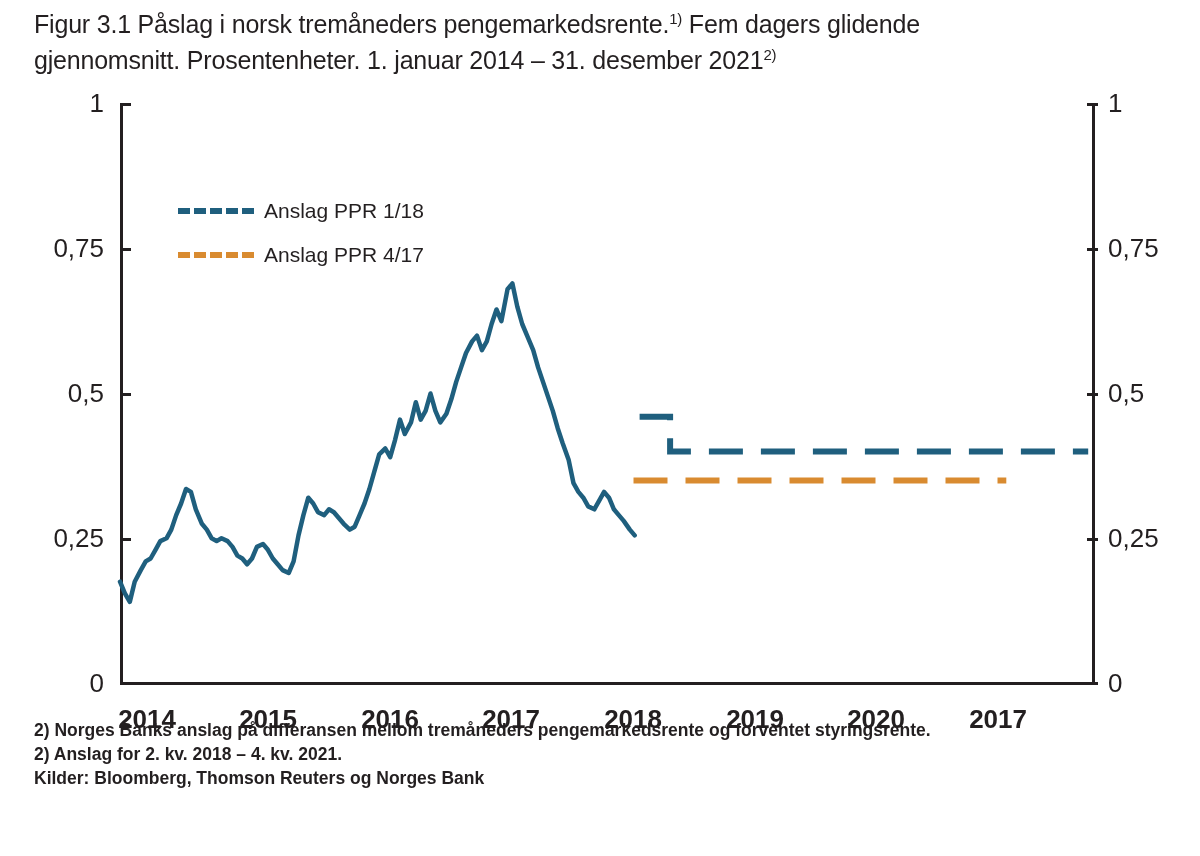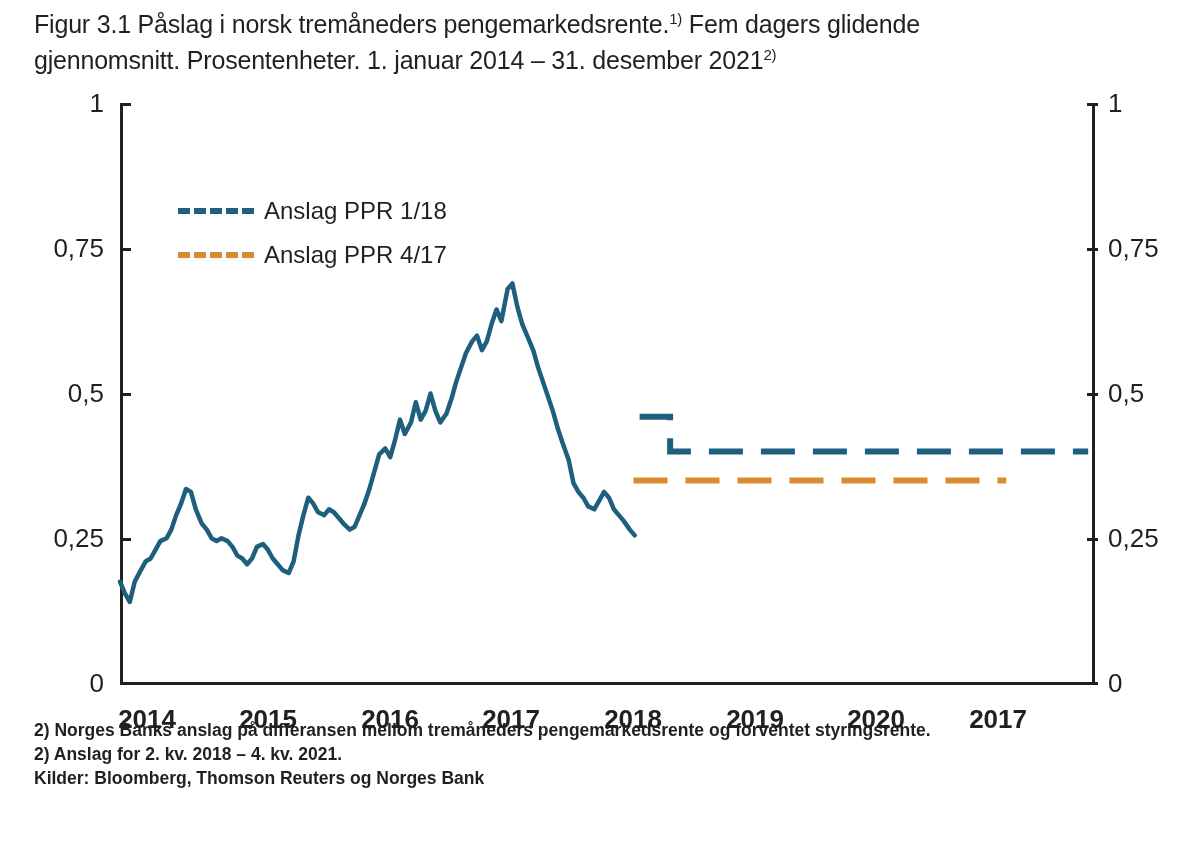--- a/index.html
+++ b/index.html
@@ -82,21 +82,21 @@
     font-weight: bold;
     color: #231f20;
     top: 612px;
     width: 110px;
     text-align: right;
   }
   .legend {
     position: absolute;
     left: 178px;
     top: 97px;
-    font-size: 24px;
+    font-size: 21px;
     color: #231f20;
   }
   .legend-row {
     display: flex;
     align-items: center;
     height: 44px;
   }
   .legend-swatch {
     width: 76px;
     height: 0;

